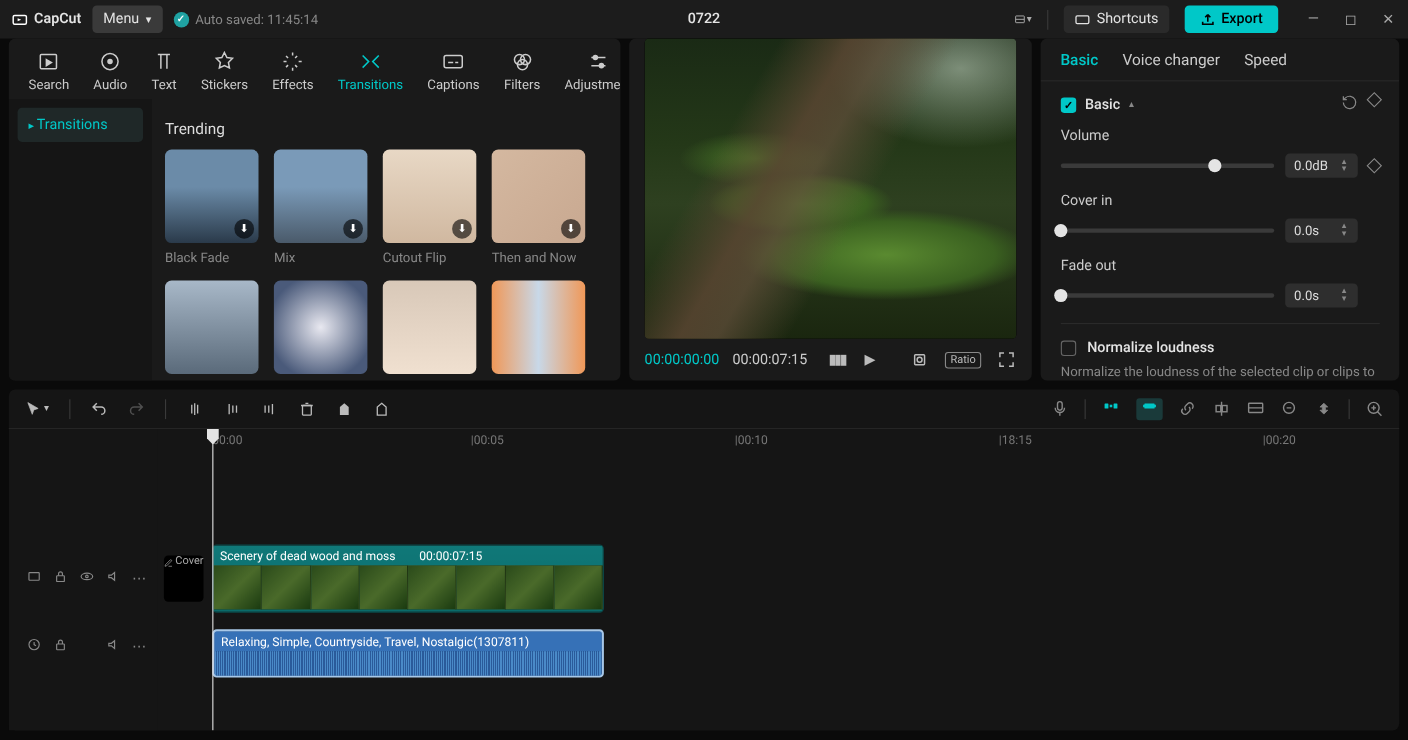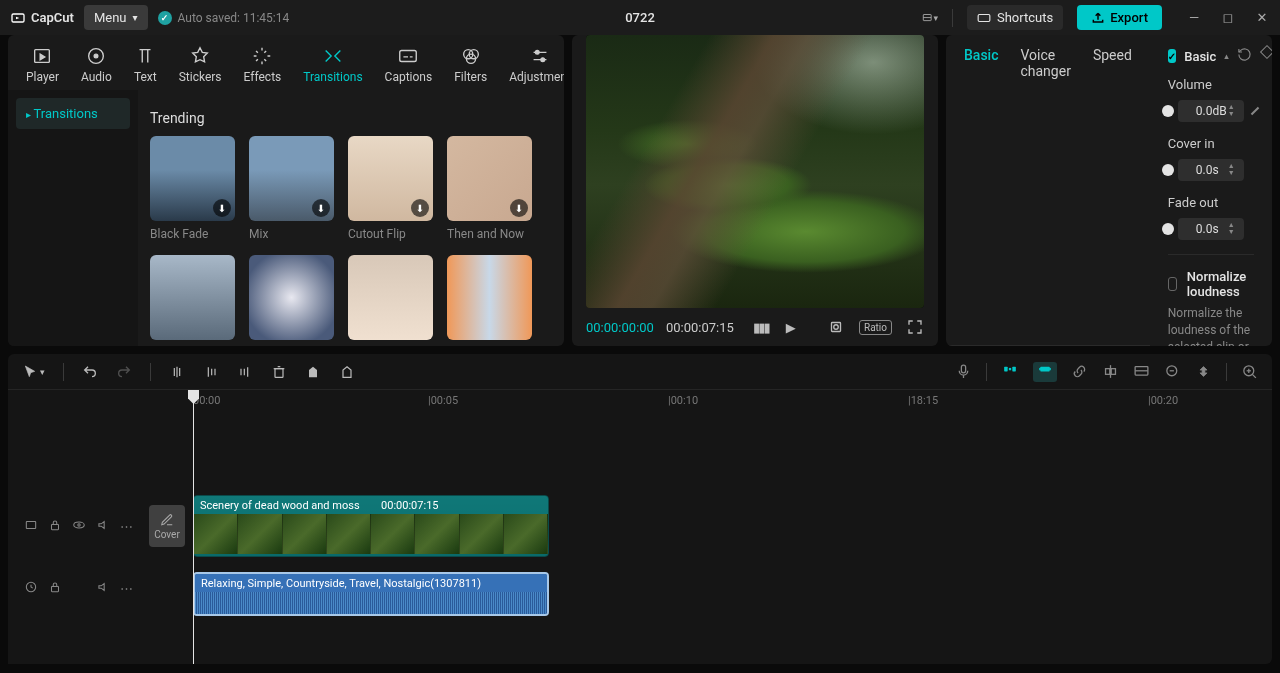--- a/index.html
+++ b/index.html
@@ -14,21 +14,21 @@
 .autosave-icon::before { content:"✓"; color:#fff; font-size:9px; font-weight:bold; }
 .title-center { position:absolute; left:50%; transform:translateX(-50%); font-weight:500; font-size:13px; }
 .titlebar-right { margin-left:auto; display:flex; align-items:center; gap:14px; }
 .tb-icon { width:16px; height:16px; color:#aaa; cursor:pointer; display:flex; align-items:center; justify-content:center; }
 .shortcuts-btn { background:#2a2a2a; border:none; color:#e4e4e4; padding:5px 10px; border-radius:4px; font-size:13px; cursor:pointer; display:flex; align-items:center; gap:6px; }
 .export-btn { background:#00c8c8; border:none; color:#000; padding:5px 14px; border-radius:4px; font-size:13px; font-weight:500; cursor:pointer; display:flex; align-items:center; gap:5px; }
 .win-ctrl { display:flex; gap:18px; color:#aaa; margin-left:10px; }
 .main { display:flex; height:311px; gap:8px; padding:0 8px; }
 .panel-left { width:556px; background:#1a1a1a; border-radius:6px; display:flex; overflow:hidden; }
 .panel-center { flex:1; background:#1a1a1a; border-radius:6px; display:flex; flex-direction:column; }
-.panel-right { width:326px; background:#1a1a1a; border-radius:6px; display:flex; flex-direction:row; overflow:hidden; }
+.panel-right { width:326px; background:#1a1a1a; border-radius:6px; display:flex; flex-direction:column; overflow:hidden; }
 .top-tabs { display:flex; gap:6px; padding:4px 10px 0; background:transparent; }
 .top-tab { display:flex; flex-direction:column; align-items:center; gap:3px; padding:6px 8px; cursor:pointer; color:#ccc; font-size:12px; }
 .top-tab.active { color:#00c8c8; }
 .top-tab svg { width:22px; height:22px; }
 .sidebar-col { width:130px; background:#151515; padding:8px; }
 .sidebar-item { padding:8px 10px; border-radius:4px; color:#00c8c8; background:#1f2828; font-size:13px; cursor:pointer; }
 .sidebar-item::before { content:"▸ "; font-size:10px; }
 .content-col { flex:1; padding:8px 12px; overflow:hidden; }
 .search { background:#252525; border:none; border-radius:6px; padding:8px 12px; width:100%; color:#ccc; font-size:13px; display:flex; align-items:center; gap:8px; }
 .search svg { width:14px; height:14px; color:#777; }
@@ -74,21 +74,21 @@
 .insp-section-hd { display:flex; align-items:center; gap:8px; margin-bottom:12px; }
 .chk { width:14px; height:14px; background:#00c8c8; border-radius:3px; display:flex; align-items:center; justify-content:center; }
 .chk::before { content:"✓"; color:#000; font-size:10px; font-weight:bold; }
 .chk-empty { width:14px; height:14px; border:1px solid #666; border-radius:3px; }
 .insp-hd-icons { margin-left:auto; display:flex; gap:10px; color:#888; }
 .prop { margin-bottom:14px; }
 .prop-label { font-size:13px; color:#ccc; margin-bottom:8px; }
 .prop-row { display:flex; align-items:center; gap:10px; }
 .slider { flex:1; height:4px; background:#3a3a3a; border-radius:2px; position:relative; }
 .slider-thumb { position:absolute; width:12px; height:12px; background:#e4e4e4; border-radius:50%; top:-4px; transform:translateX(-50%); cursor:pointer; }
-.num-input { background:#2e2e2e; border:none; border-radius:4px; padding:4px 18px 4px 18px; color:#ddd; font-size:12px; width:66px; position:relative; }
+.num-input { background:#2e2e2e; border:none; border-radius:4px; padding:4px 18px 4px 8px; color:#ddd; font-size:12px; width:66px; position:relative; }
 .num-wrap { position:relative; }
 .num-stepper { position:absolute; right:2px; top:0; bottom:0; width:14px; display:flex; flex-direction:column; justify-content:center; color:#888; font-size:7px; line-height:7px; }
 .diamond { width:10px; height:10px; border:1px solid #888; transform:rotate(45deg); }
 .norm-desc { font-size:12px; color:#888; margin-top:6px; line-height:1.4; }
 .timeline-container { background:#151515; margin:8px; border-radius:6px; height:310px; display:flex; flex-direction:column; }
 .tl-toolbar { height:36px; display:flex; align-items:center; padding:0 14px; gap:18px; border-bottom:1px solid #252525; }
 .tl-tool { color:#bbb; cursor:pointer; display:flex; align-items:center; }
 .tl-tool svg { width:16px; height:16px; }
 .tl-tool-group { display:flex; gap:18px; }
 .tl-toolbar-right { margin-left:auto; display:flex; gap:14px; align-items:center; }
@@ -98,21 +98,21 @@
 .tl-body { flex:1; display:flex; position:relative; overflow:hidden; }
 .tl-gutter { width:135px; background:#151515; }
 .tl-tracks { flex:1; position:relative; }
 .tl-ruler { height:24px; position:relative; color:#777; font-size:11px; }
 .ruler-tick { position:absolute; top:4px; }
 .playhead { position:absolute; top:0; bottom:0; width:1px; background:#e4e4e4; z-index:10; }
 .playhead::before { content:""; position:absolute; top:0; left:-5px; width:11px; height:14px; background:#e4e4e4; clip-path:polygon(0 0,100% 0,100% 60%,50% 100%,0 60%); }
 .track-row { height:68px; display:flex; align-items:center; position:relative; }
 .gutter-row { height:68px; display:flex; align-items:center; gap:10px; padding:0 10px; color:#888; justify-content:flex-end; }
 .gutter-row svg { width:14px; height:14px; }
-.cover-btn { width:36px; height:42px; background:#404040; border-radius:4px; display:flex; flex-direction:column; align-items:center; justify-content:center; gap:2px; color:#aaa; font-size:10px; margin-left:6px; }
+.cover-btn { width:36px; height:42px; background:#000000; border-radius:4px; display:flex; flex-direction:row; align-items:flex-start; justify-content:center; gap:2px; color:#aaa; font-size:10px; margin-left:6px; }
 .clip { position:absolute; height:62px; border-radius:4px; overflow:hidden; top:3px; }
 .clip-video { background:linear-gradient(180deg,#1a5a5a 0%,#0a3a3a 100%); border:1px solid #0a4a4a; }
 .clip-header { height:18px; background:rgba(10, 136, 136, 0.65); display:flex; align-items:center; padding:0 6px; gap:8px; font-size:11px; color:#fff; white-space:nowrap; }
 .clip-thumbs { height:40px; display:flex; }
 .clip-thumb { flex:1; background:linear-gradient(135deg,#2a4a1a 0%,#4a6a2a 50%,#1a3a10 100%); border-right:1px solid rgba(0,0,0,.3); }
 .clip-footer { height:4px; background:#0a6a6a; }
 .clip-audio { background:#1a4a8a; border:2px solid #a8c8e8; height:44px; top:12px; }
 .clip-audio-hd { height:18px; background:rgba(60, 120, 190, 0.85); display:flex; align-items:center; padding:0 6px; font-size:11px; color:#fff; white-space:nowrap; overflow:hidden; }
 .waveform { height:24px; background:repeating-linear-gradient(90deg,#4a8ac8 0,#4a8ac8 1px,#2a5a9a 1px,#2a5a9a 2px),linear-gradient(180deg,transparent 30%,#3a7ab8 30%,#3a7ab8 70%,transparent 70%); }
 .sep { width:1px; height:18px; background:#3a3a3a; }
@@ -168,21 +168,21 @@
 
 <div class="main">
   <div class="panel-left">
     <div style="display:flex;flex-direction:column;width:100%;">
       <div class="top-tabs">
         <div class="top-tab">
             <svg viewBox="0 0 24 24" stroke="currentColor" fill="none" stroke-width="1.5">
               <rect x="4" y="5" width="16" height="14" rx="1"></rect>
               <path d="M10 10l5 3-5 3z" fill="currentColor"></path>
             </svg>
-            <span>Player</span>
+            <span>Search</span>
           </div>
         <div class="top-tab">
             <svg viewBox="0 0 24 24" stroke="currentColor" fill="none" stroke-width="1.5">
               <circle cx="12" cy="12" r="8"></circle>
               <circle cx="12" cy="12" r="2" fill="currentColor"></circle>
             </svg>
             <span>Audio</span>
           </div>
         <div class="top-tab">
             <svg viewBox="0 0 24 24" stroke="currentColor" fill="none" stroke-width="1.5">

